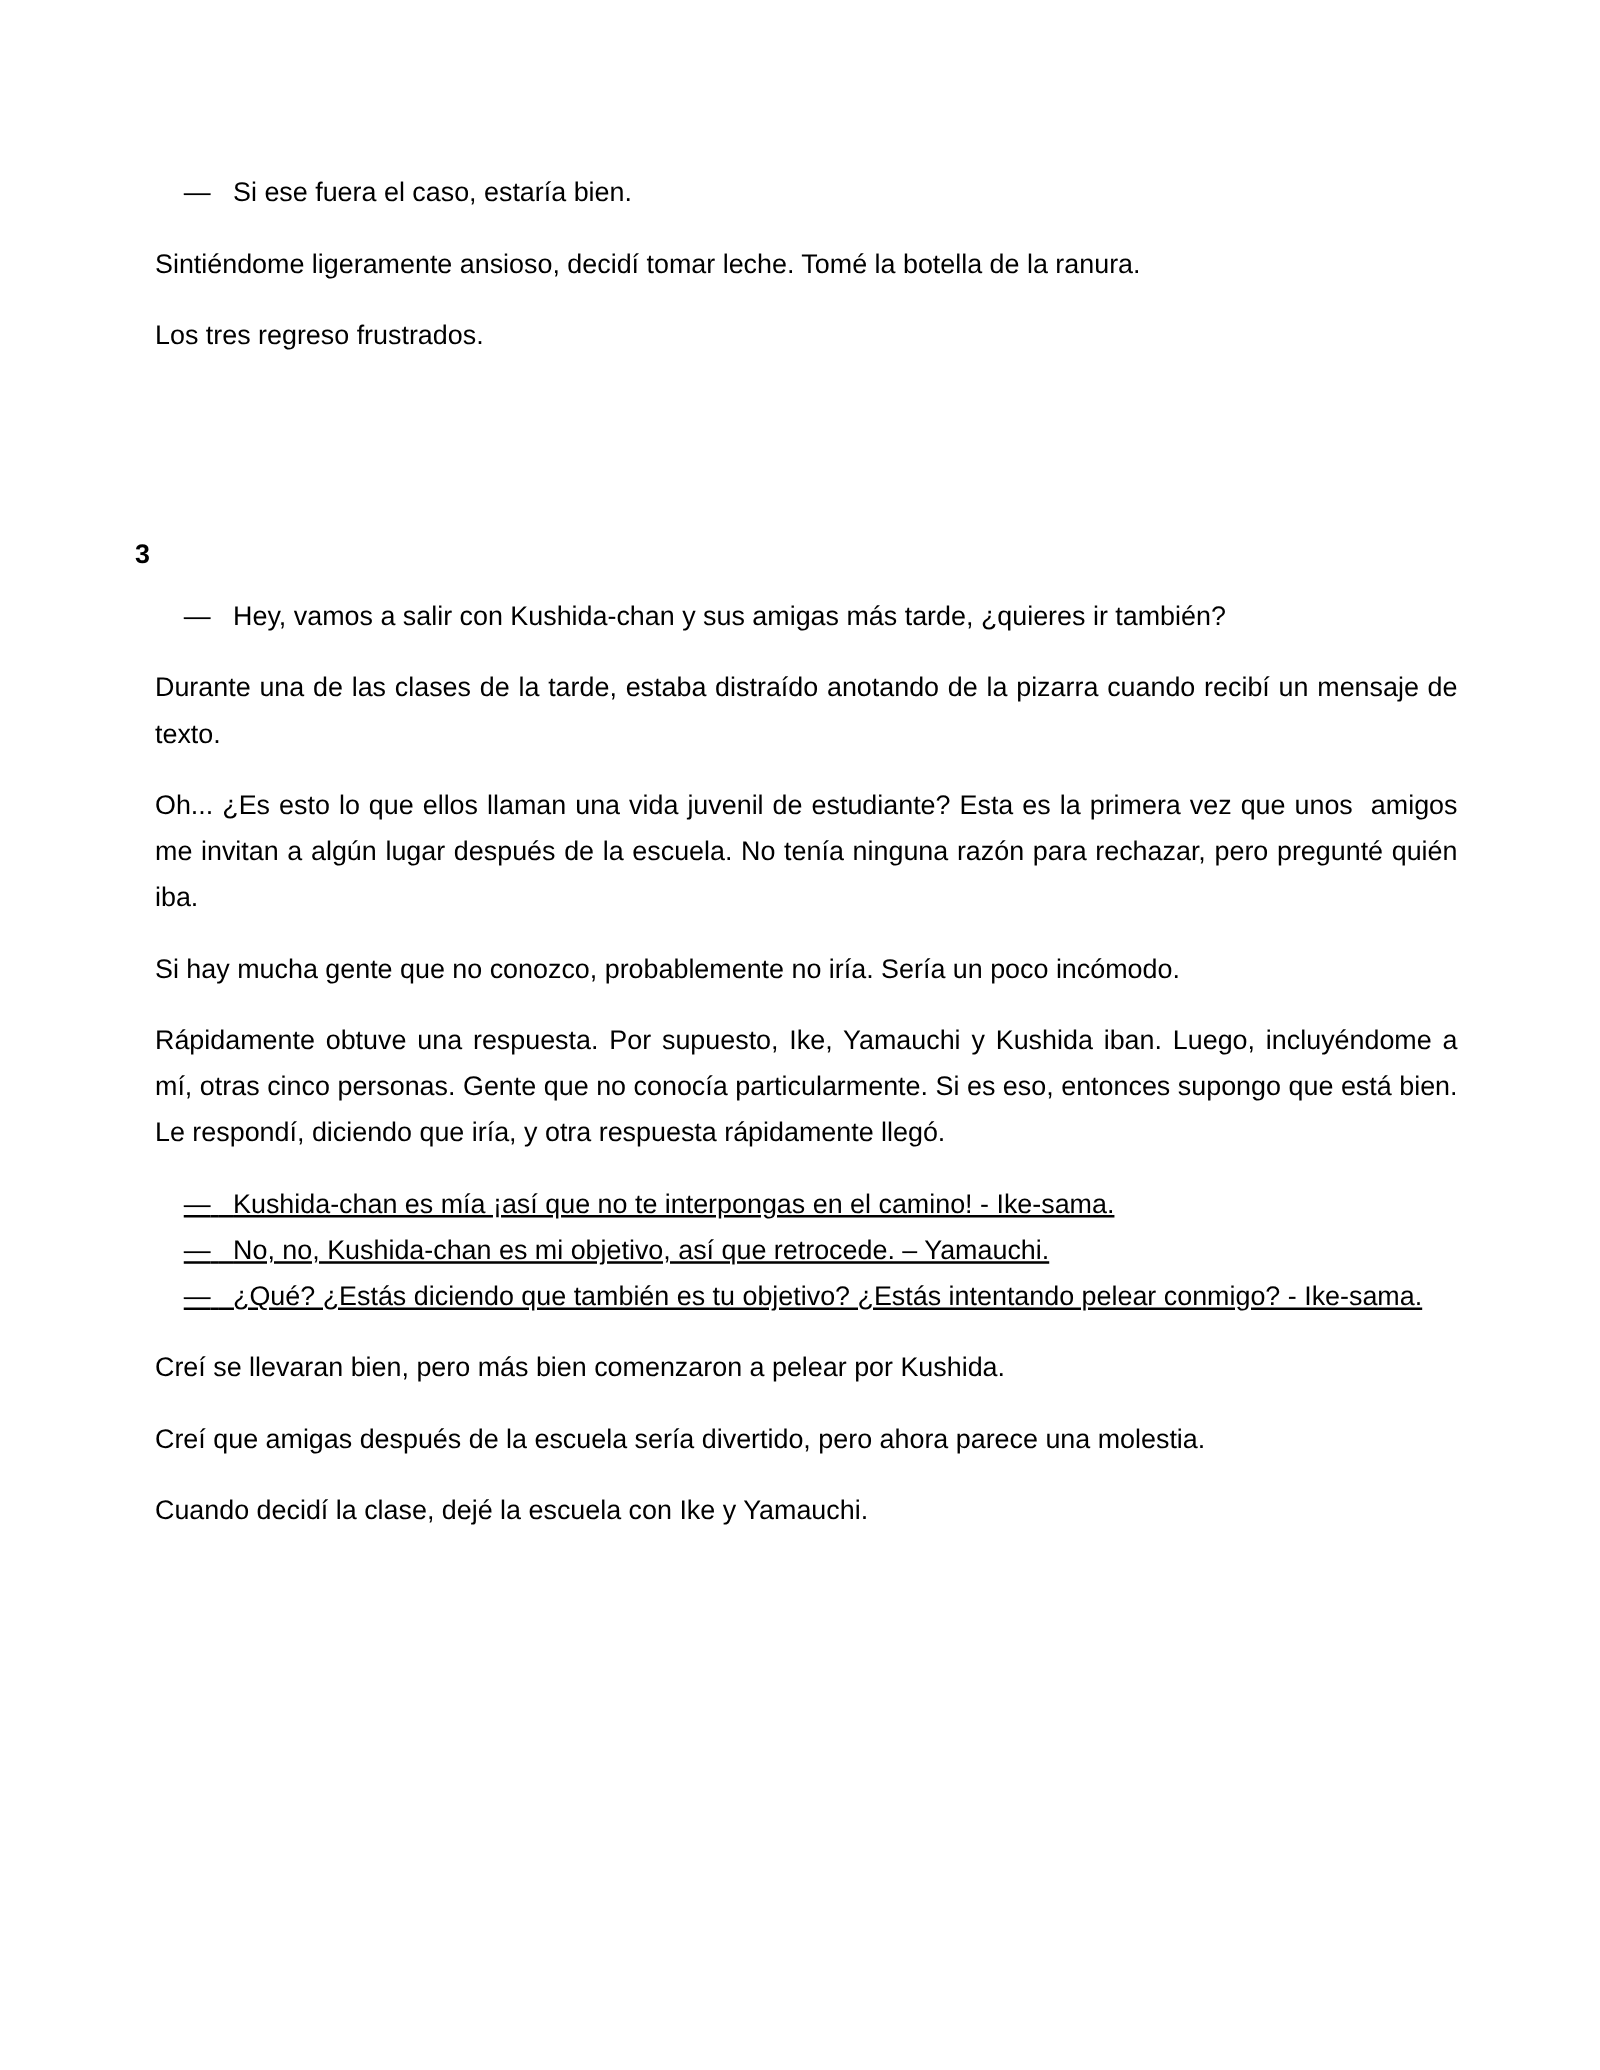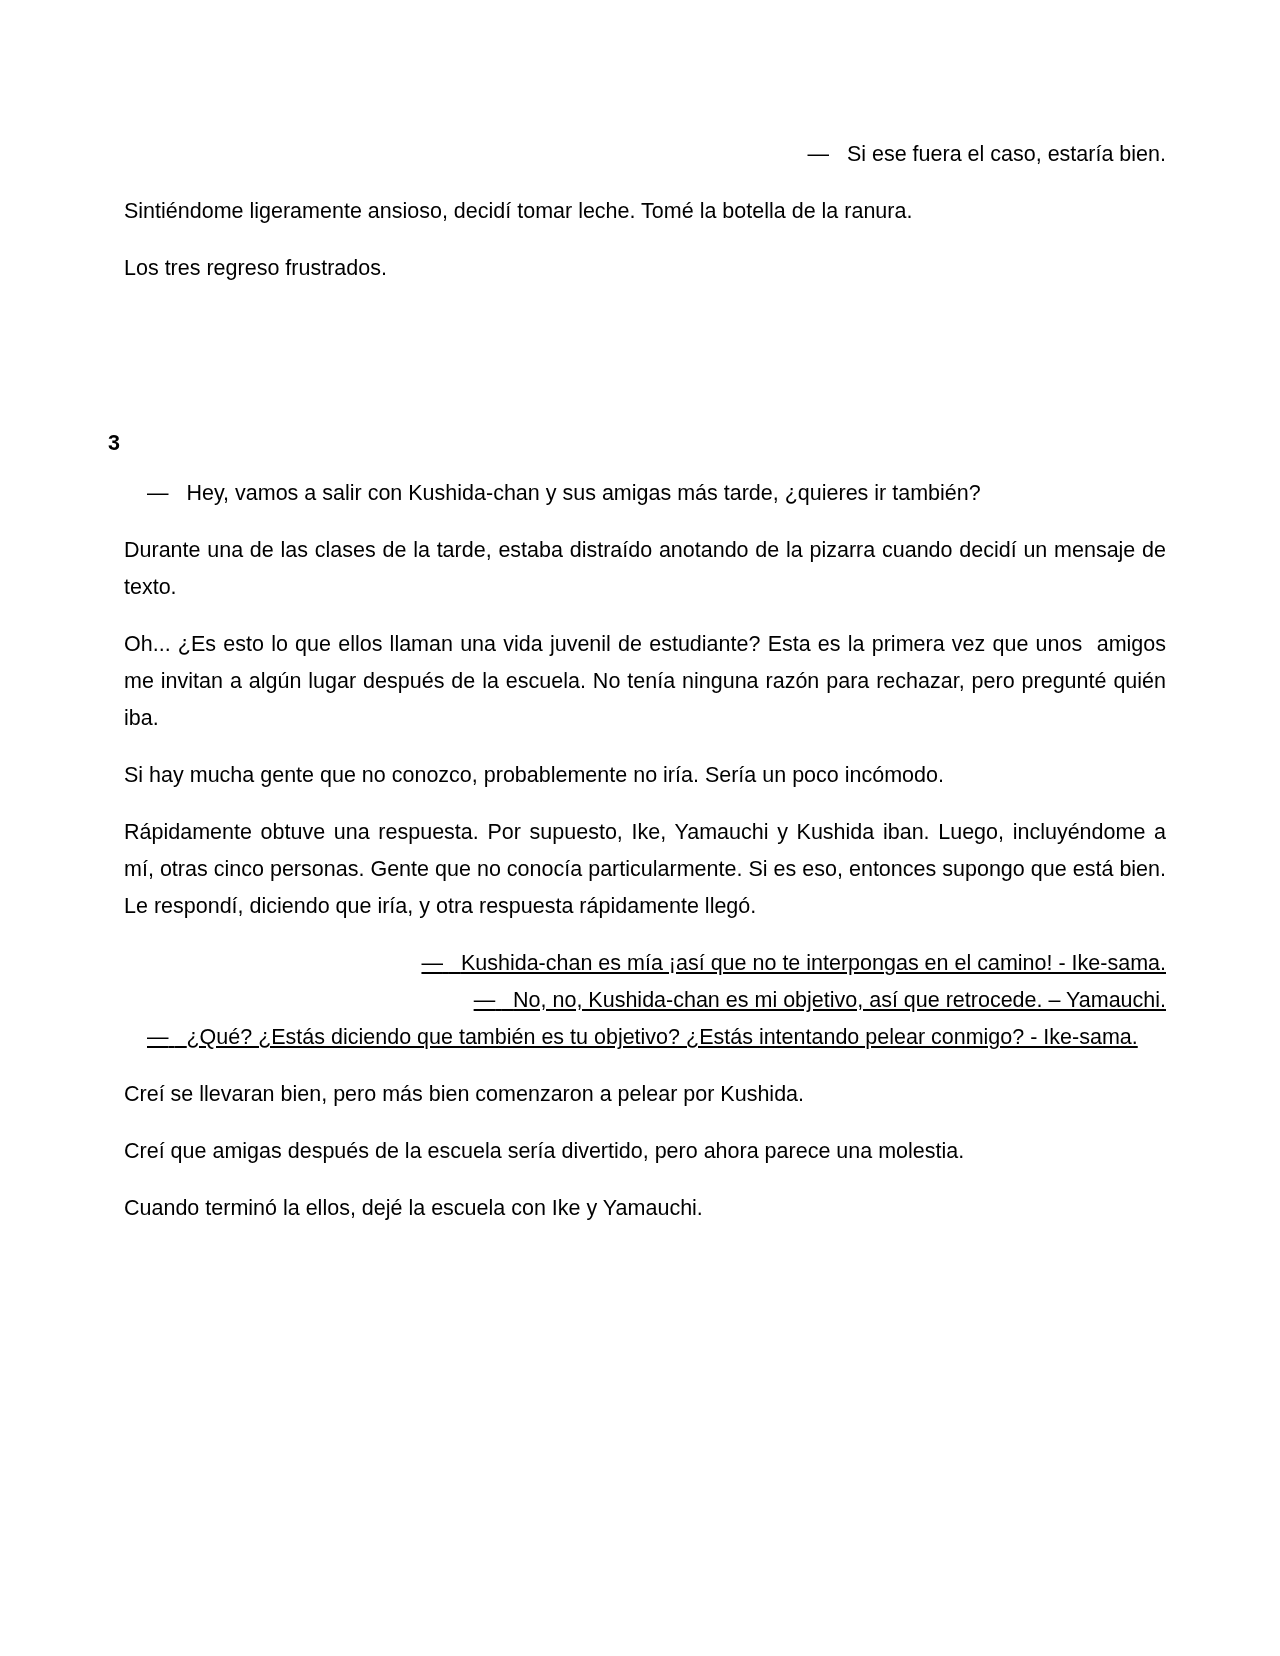--- a/index.html
+++ b/index.html
@@ -41,21 +41,21 @@
     margin: 0 0 20px 0;
     padding-left: 69px;
     text-indent: -30px;
     font-size: 21.5px;
     line-height: 37px;
     text-align: justify;
     text-justify: inter-word;
     color: #000000;
   }
   .dash-block.noj {
-    text-align: right;
+    text-align: left;
   }
   .dash-list {
     margin: 0 0 20px 0;
     text-decoration: underline;
   }
   .dash-list .dash-block {
     margin: 0;
   }
   .section-heading {
     margin: 0;
@@ -93,21 +93,21 @@
 
     <p class="section-heading">3</p>
 
     <div class="spacer-after-heading"></div>
 
     <div class="dash-block">
       <span>—</span>
       <span class="gap">&nbsp;&nbsp;</span><span>Hey, vamos a salir con Kushida-chan y sus amigas más tarde, ¿quieres ir también?</span>
     </div>
 
-    <p class="body">Durante una de las clases de la tarde, estaba distraído anotando de la pizarra cuando decidí un mensaje de texto.</p>
+    <p class="body">Durante una de las clases de la tarde, estaba distraído anotando de la pizarra cuando recibí un mensaje de texto.</p>
 
     <p class="body nbsp-pair">Oh... ¿Es esto lo que ellos llaman una vida juvenil de estudiante? Esta es la primera vez que unos  amigos me invitan a algún lugar después de la escuela. No tenía ninguna razón para rechazar, pero pregunté quién iba.</p>
 
     <p class="body last-left">Si hay mucha gente que no conozco, probablemente no iría. Sería un poco incómodo.</p>
 
     <p class="body">Rápidamente obtuve una respuesta. Por supuesto, Ike, Yamauchi y Kushida iban. Luego, incluyéndome a mí, otras cinco personas. Gente que no conocía particularmente. Si es eso, entonces supongo que está bien. Le respondí, diciendo que iría, y otra respuesta rápidamente llegó.</p>
 
     <div class="dash-list">
       <div class="dash-block noj">
         <span>—</span>
@@ -120,16 +120,16 @@
       <div class="dash-block">
         <span>—</span>
         <span class="gap">&nbsp;&nbsp;</span><span>¿Qué? ¿Estás diciendo que también es tu objetivo? ¿Estás intentando pelear conmigo? - Ike-sama.</span>
       </div>
     </div>
 
     <p class="body last-left">Creí se llevaran bien, pero más bien comenzaron a pelear por Kushida.</p>
 
     <p class="body last-left">Creí que amigas después de la escuela sería divertido, pero ahora parece una molestia.</p>
 
-    <p class="body last-left">Cuando terminó la ellos, dejé la escuela con Ike y Yamauchi.</p>
+    <p class="body last-left">Cuando decidí la clase, dejé la escuela con Ike y Yamauchi.</p>
 
   </div>
 </div>
 
 </body></html>

